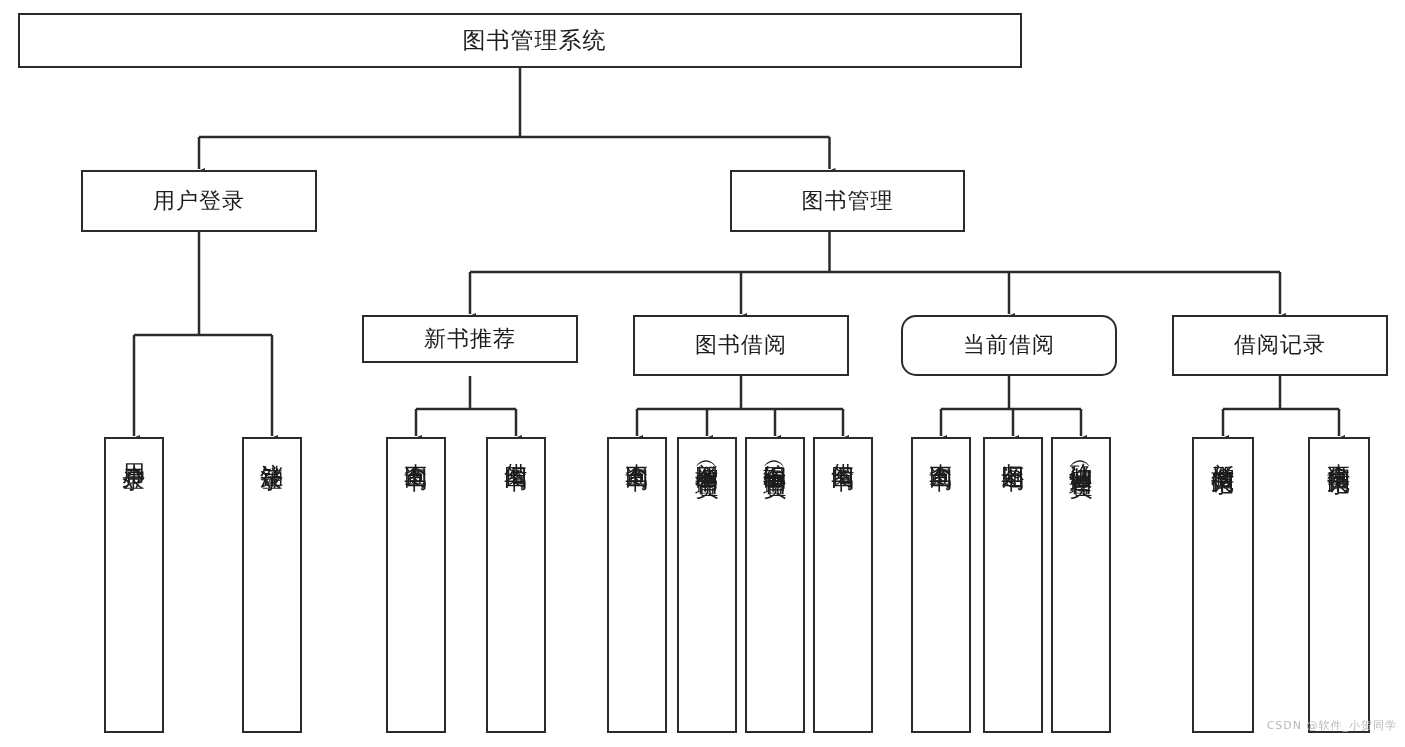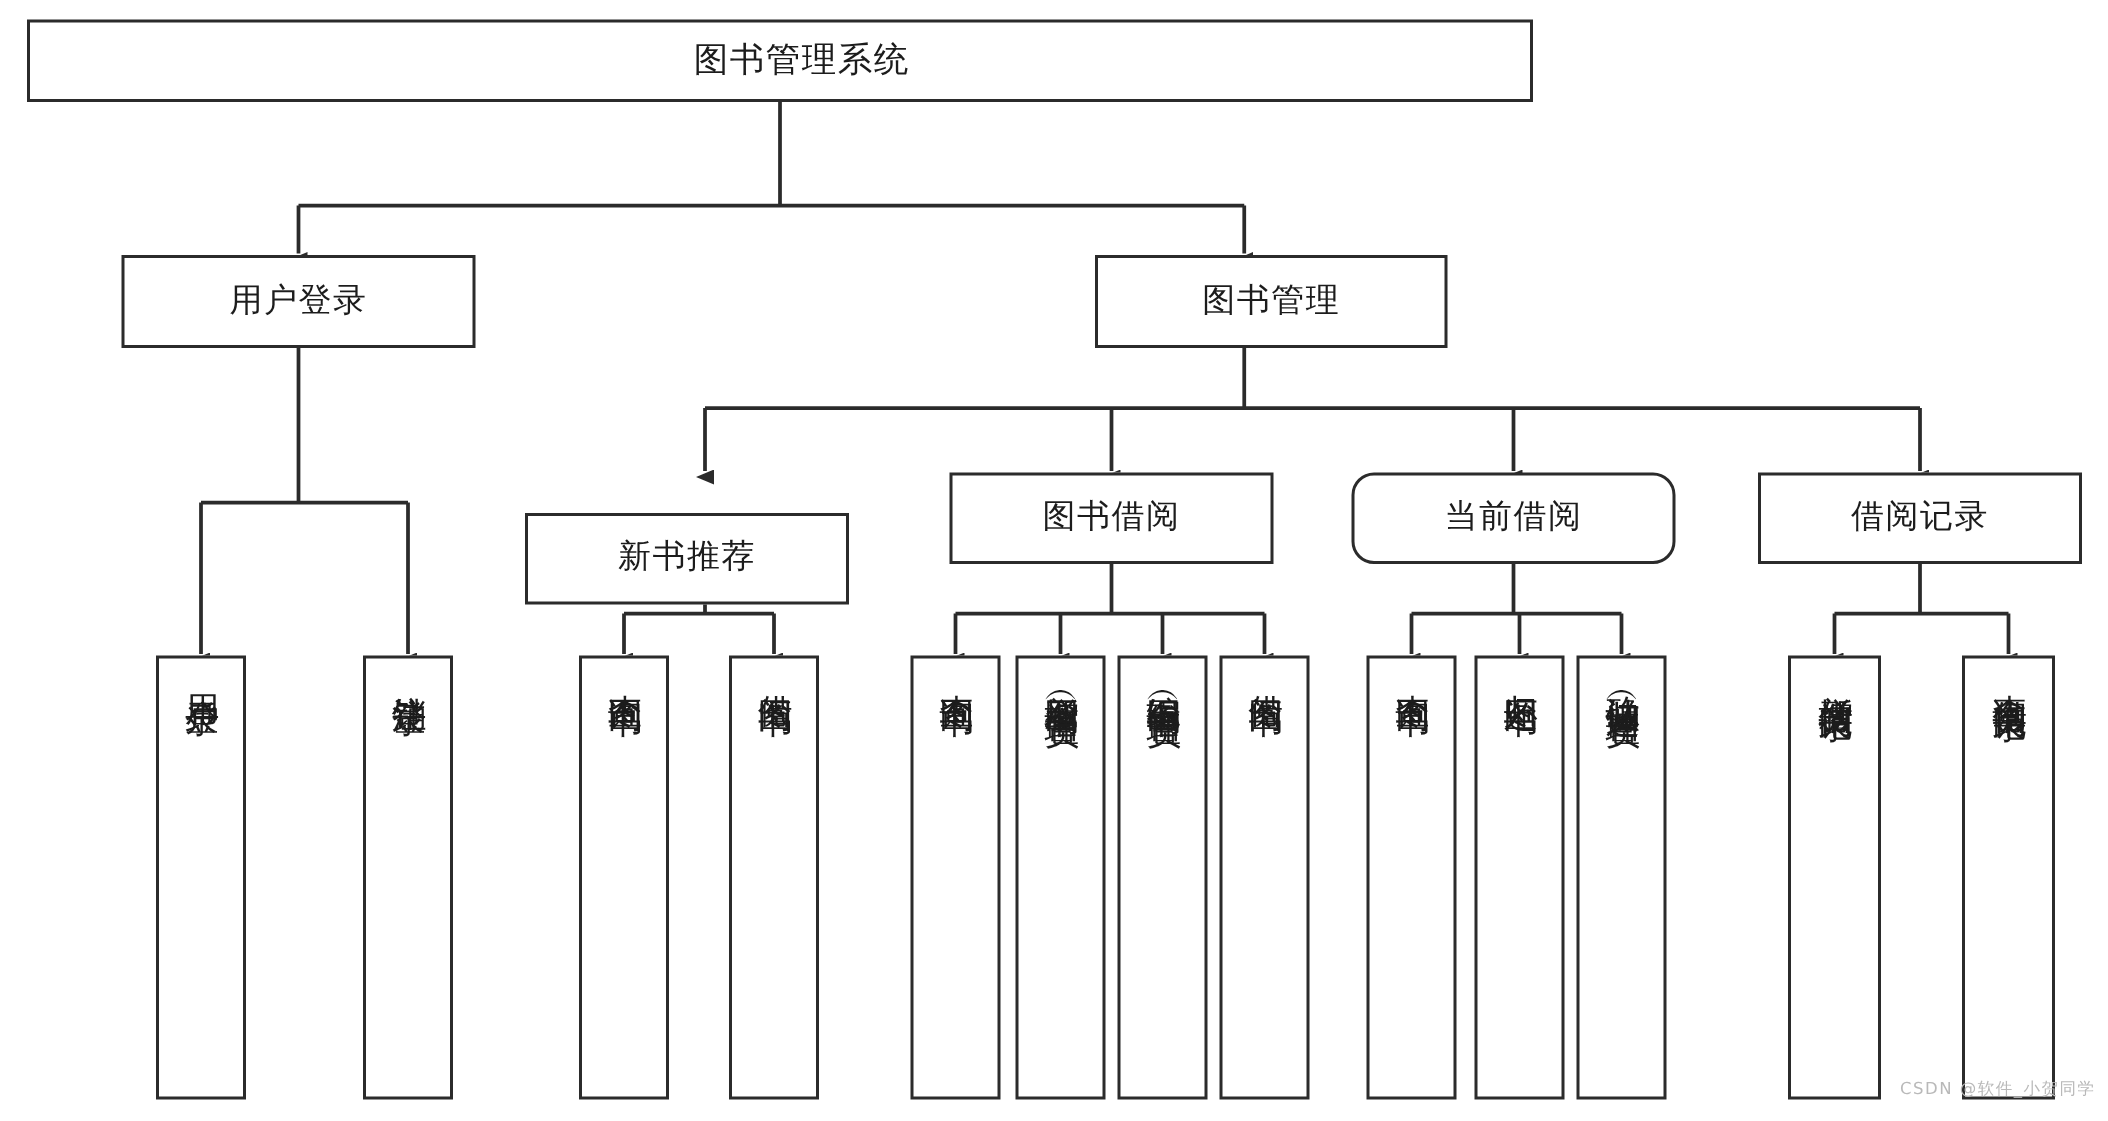--- a/index.html
+++ b/index.html
@@ -118,21 +118,21 @@
   <div id="nodes-generated">
       <div class="node horizontal root" style="left: 18px; top: 13px; width: 1004px; height: 55px;">
         <span class="node-label">图书管理系统</span>
       </div>
       <div class="node horizontal" style="left: 81px; top: 170px; width: 236px; height: 62px;">
         <span class="node-label">用户登录</span>
       </div>
       <div class="node horizontal" style="left: 712px; top: 170px; width: 235px; height: 62px; margin-left: 18px;">
         <span class="node-label">图书管理</span>
       </div>
-      <div class="node horizontal" style="left: 350px; top: 315px; width: 216px; height: 61px; margin-top: 27px;">
+      <div class="node horizontal" style="left: 362px; top: 315px; width: 216px; height: 48px;">
         <span class="node-label">新书推荐</span>
       </div>
       <div class="node horizontal" style="left: 633px; top: 315px; width: 216px; height: 61px;">
         <span class="node-label">图书借阅</span>
       </div>
       <div class="node horizontal" style="left: 901px; top: 315px; width: 216px; height: 61px; border-radius: 15px;">
         <span class="node-label">当前借阅</span>
       </div>
       <div class="node horizontal" style="left: 1172px; top: 315px; width: 216px; height: 61px; text-align: right;">
         <span class="node-label">借阅记录</span>

